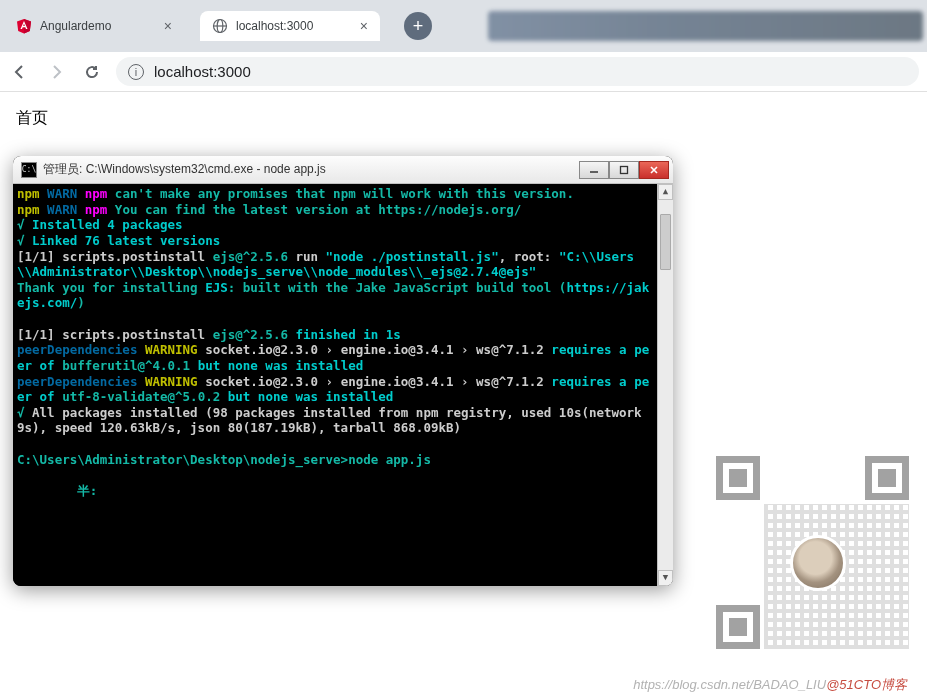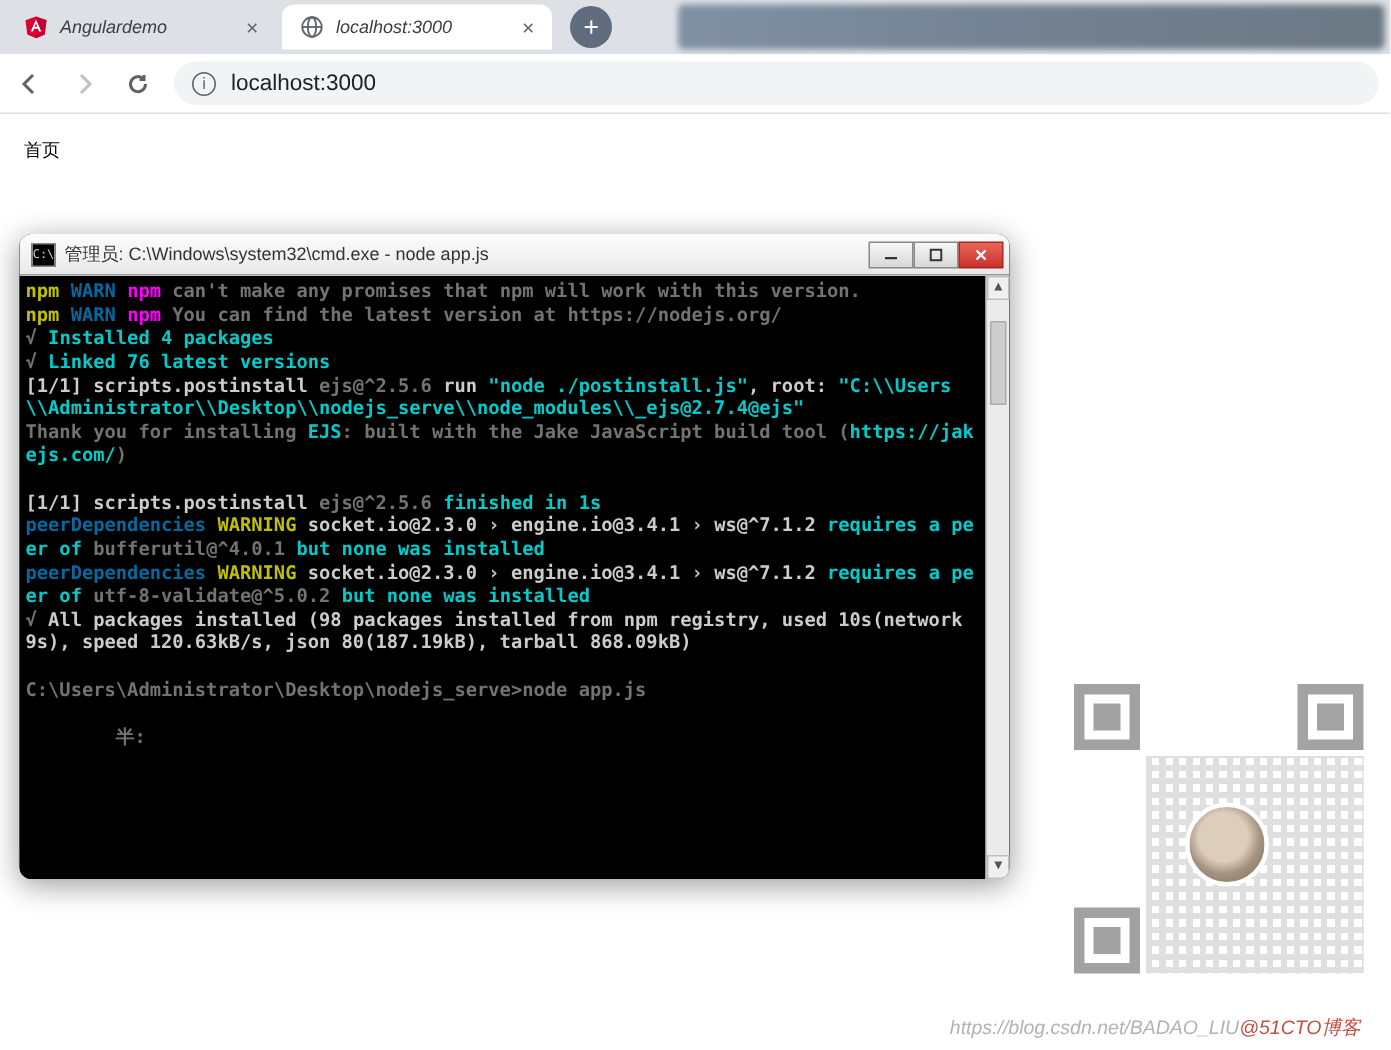--- a/index.html
+++ b/index.html
@@ -9,24 +9,23 @@
       height: 700px;
       background: #fff;
       position: relative;
       overflow: hidden;
     }
     
     .browser-tabs {
       display: flex;
       align-items: center;
       background: #dde1e6;
-      height: 36px;
+      height: 52px;
       padding: 0 4px;
-      gap: 4px;
-      font-style: italic;
+      gap: 16px;
     }
     .tab {
       display: flex;
       align-items: center;
       height: 30px;
       padding: 0 12px;
       border-radius: 8px 8px 0 0;
       gap: 8px;
       font-size: 12px;
       color: #3c4043;
@@ -84,21 +83,21 @@
       gap: 10px;
       padding: 6px 12px;
       border-radius: 20px;
       background: #f1f3f4;
       font-size: 15px;
       color: #202124;
     }
     .url-info { color: #5f6368; border: 1px solid #5f6368; border-radius: 50%; width: 16px; height: 16px; display: flex; align-items: center; justify-content: center; font-size: 11px; }
     .page-content {
       padding: 16px;
-      font-size: 12px;
+      font-size: 16px;
       font-family: Liberation Serif, serif;
     }
     
     .cmd-window {
       position: absolute;
       left: 13px;
       top: 156px;
       width: 660px;
       background: #000;
       border-radius: 8px;
@@ -143,21 +142,21 @@
       width: 16px;
       background: #ebebeb;
       border-left: 1px solid #c0c0c0;
       display: flex;
       flex-direction: column;
     }
     .sb-btn { height: 16px; background: #f0f0f0; border: 1px solid #c0c0c0; display: flex; align-items: center; justify-content: center; font-size: 9px; color: #555; }
     .sb-track { flex: 1; position: relative; }
     .sb-thumb { position: absolute; left: 2px; right: 2px; top: 14px; height: 56px; background: #cdcdcd; border: 1px solid #aaa; border-radius: 1px; }
     .ln { white-space: pre-wrap; word-break: break-all; color: #ccc; padding-right: 18px; }
-    .g { color: #737373; margin-top: 29px; }
+    .g { color: #14b8a6; margin-top: 29px; }
     .y { color: #c0c000; }
     .c { color: #00cccc; }
     .r { color: #0369a1; }
     .m { color: #ff00ff; }
     .w { color: #cccccc; }
     
     .qr-area {
       position: absolute;
       right: 0;
       bottom: 0;

